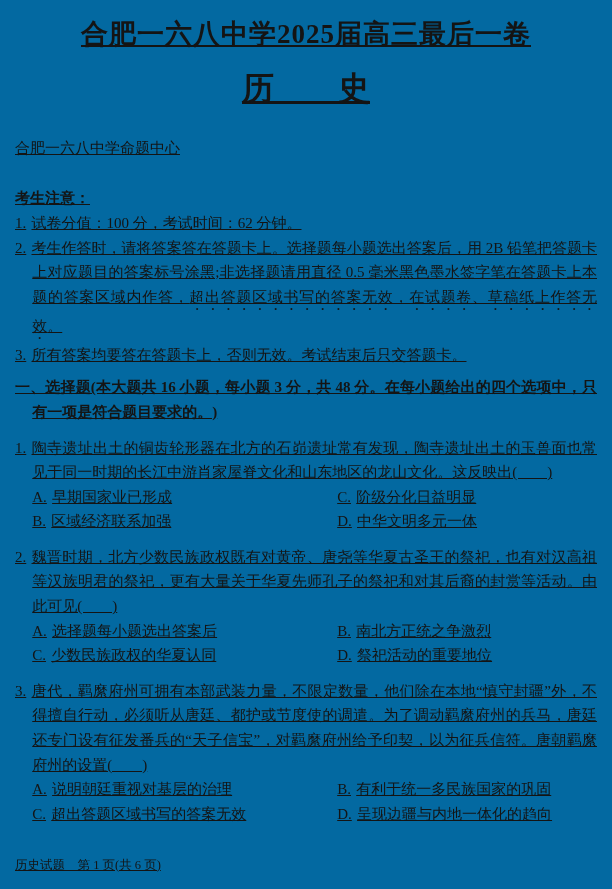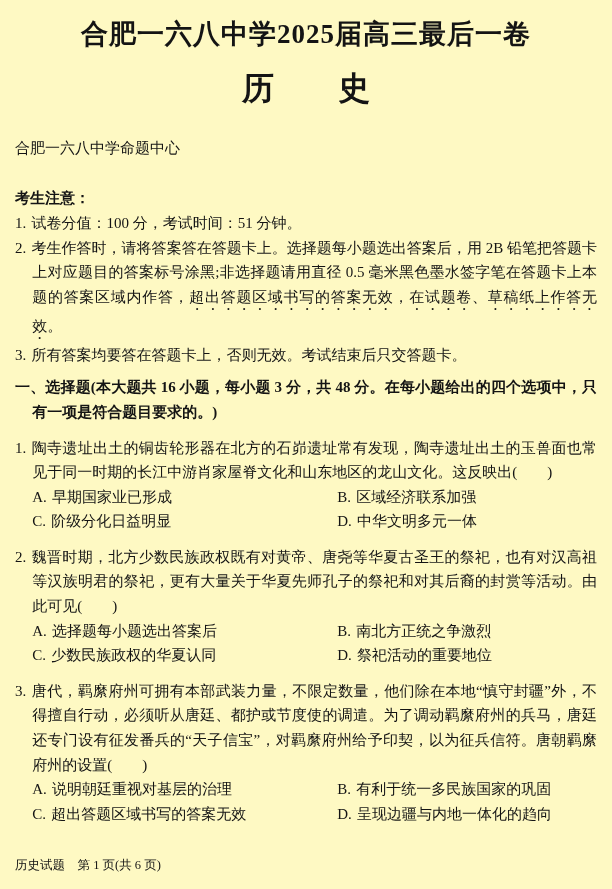--- a/index.html
+++ b/index.html
@@ -4,29 +4,30 @@
 <style>
   * { margin: 0; padding: 0; box-sizing: border-box; }
   html, body { background: #f5f5f5; }
   body {
     display: flex;
     justify-content: center;
   }
   .page {
     width: 612px;
     min-height: 889px;
-    background: #fef9c3;
+    background: #0369a1;
     color: #141414;
     font-family: "Liberation Serif", "DejaVu Serif", serif;
     font-size: 15px;
     line-height: 1.64;
     padding: 14px 15px 14px 15px;
     display: flex;
     flex-direction: column;
     text-align: justify;
+    text-decoration: underline;
   }
   .title {
     text-align: center;
     font-size: 27px;
     font-weight: 700;
     letter-spacing: 1px;
     margin-top: 4px;
     line-height: 1.25;
   }
   .subject {
@@ -77,33 +78,33 @@
 <body>
 
 <div class="page">
 
   <h1 class="title">合肥一六八中学2025届高三最后一卷</h1>
   <h2 class="subject">历　　史</h2>
   <div class="issuer">合肥一六八中学命题中心</div>
 
   <section class="notice">
     <div class="notice-title">考生注意：</div>
-    <div class="hang"><span class="no">1.</span><span>试卷分值：100 分，考试时间：51 分钟。</span></div>
+    <div class="hang"><span class="no">1.</span><span>试卷分值：100 分，考试时间：62 分钟。</span></div>
     <div class="hang"><span class="no">2.</span><span>考生作答时，请将答案答在答题卡上。选择题每小题选出答案后，用 2B 铅笔把答题卡上对应题目的答案标号涂黑;非选择题请用直径 0.5 毫米黑色墨水签字笔在答题卡上本题的答案区域内作答，</span><span class="emph">超出答题区域书写的答案无效，在试题卷、草稿纸上作答无效</span><span>。</span></div>
     <div class="hang"><span class="no">3.</span><span>所有答案均要答在答题卡上，否则无效。考试结束后只交答题卡。</span></div>
   </section>
 
   <div class="section-heading">一、选择题(本大题共 16 小题，每小题 3 分，共 48 分。在每小题给出的四个选项中，只有一项是符合题目要求的。)</div>
 
   <section class="question">
     <div class="hang"><span class="no">1.</span><span>陶寺遗址出土的铜齿轮形器在北方的石峁遗址常有发现，陶寺遗址出土的玉兽面也常见于同一时期的长江中游肖家屋脊文化和山东地区的龙山文化。这反映出(　　)</span></div>
     <div class="options">
       <div class="opt"><span class="no">A.</span><span>早期国家业已形成</span></div>
+      <div class="opt"><span class="no">C.</span><span>阶级分化日益明显</span></div>
       <div class="opt"><span class="no">B.</span><span>区域经济联系加强</span></div>
-      <div class="opt"><span class="no">C.</span><span>阶级分化日益明显</span></div>
       <div class="opt"><span class="no">D.</span><span>中华文明多元一体</span></div>
     </div>
   </section>
 
   <section class="question">
     <div class="hang"><span class="no">2.</span><span>魏晋时期，北方少数民族政权既有对黄帝、唐尧等华夏古圣王的祭祀，也有对汉高祖等汉族明君的祭祀，更有大量关于华夏先师孔子的祭祀和对其后裔的封赏等活动。由此可见(　　)</span></div>
     <div class="options">
       <div class="opt"><span class="no">A.</span><span>选择题每小题选出答案后</span></div>
       <div class="opt"><span class="no">B.</span><span>南北方正统之争激烈</span></div>
       <div class="opt"><span class="no">C.</span><span>少数民族政权的华夏认同</span></div>

